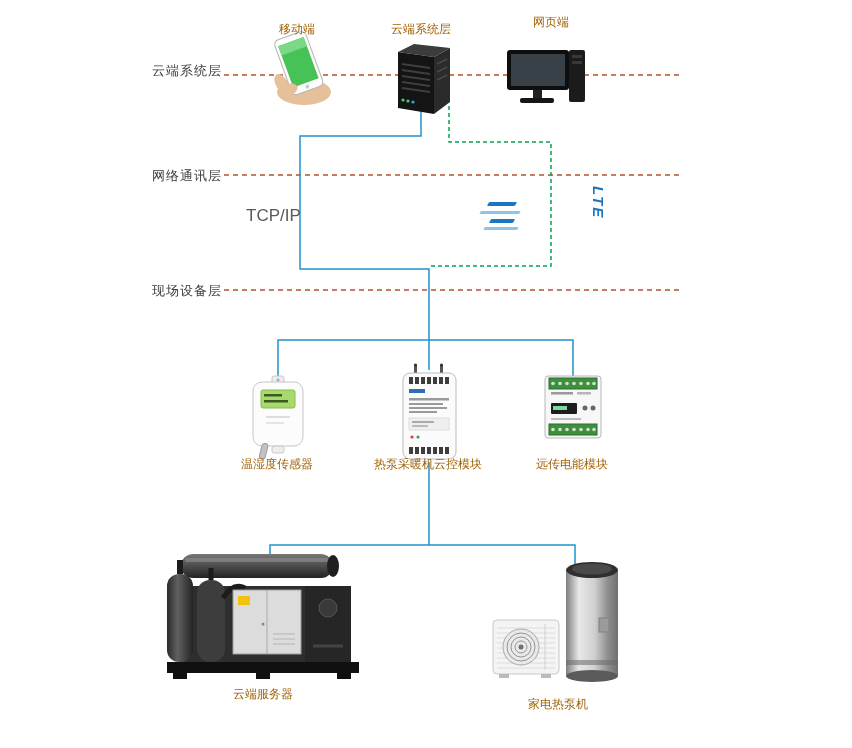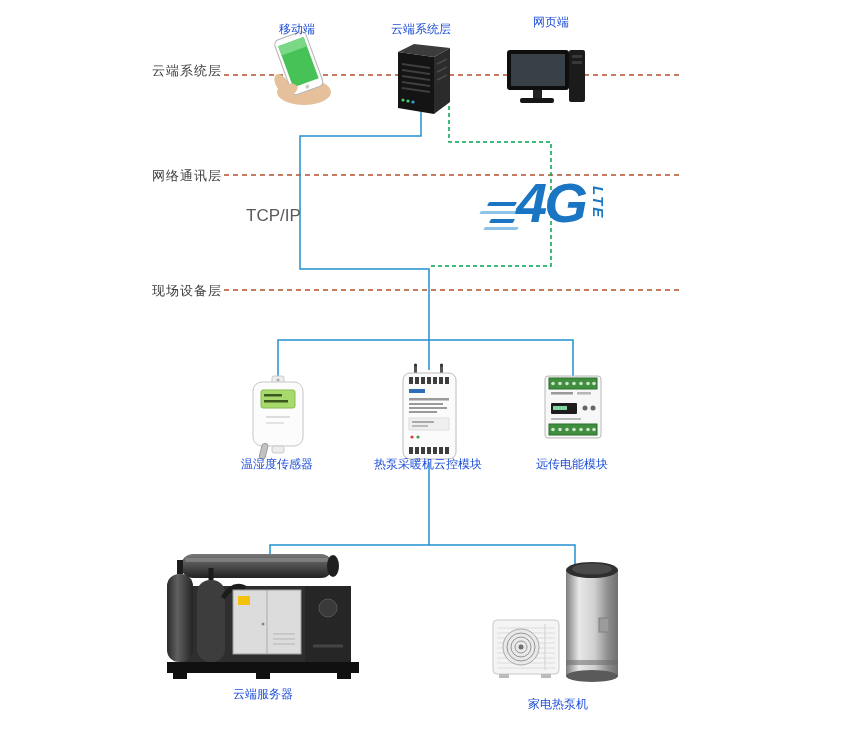--- a/index.html
+++ b/index.html
@@ -8,21 +8,21 @@
     font-family:"Liberation Sans","DejaVu Sans",sans-serif; overflow:hidden;
   }
   .abs { position:absolute; }
   .wires { left:0; top:0; z-index:1; pointer-events:none; }
   .device { z-index:2; }
   .layer-label {
     position:absolute; z-index:3; font-size:13px; color:#3d3d3d;
     letter-spacing:1px; white-space:nowrap;
   }
   .node-label {
-    position:absolute; z-index:3; font-size:12px; color:#1d4ed8;
+    position:absolute; z-index:3; font-size:12px; color:#a16207;
     transform:translateX(-50%); white-space:nowrap;
   }
   .tcpip-label {
     position:absolute; z-index:3; font-size:17px; color:#5a5a5a; white-space:nowrap;
   }
   .lte-logo { position:absolute; left:486px; top:184px; width:136px; height:66px; z-index:2; color:#1a76c2; }
   .lte-main {
     position:absolute; left:30px; top:-12px; font-size:56px; font-weight:bold;
     font-style:italic; letter-spacing:-3px; line-height:1.1;
   }
@@ -106,21 +106,20 @@
     <rect x="15" y="52" width="34" height="5" rx="2" fill="#161616"></rect>
   </svg>
 
   <div class="tcpip-label" style="left:246px; top:206px">TCP/IP</div>
 
   <div class="lte-logo">
     <span class="speed-bar" style="left:2px; top:18px; width:28px"></span>
     <span class="speed-bar light" style="left:-6px; top:27px; width:40px"></span>
     <span class="speed-bar" style="left:4px; top:35px; width:24px"></span>
     <span class="speed-bar light" style="left:-2px; top:43px; width:34px"></span>
-    <span class="lte-main">4G</span>
     <span class="lte-sub">LTE</span>
   </div>
 
   <svg class="abs device" style="left:246px; top:374px" width="64" height="92">
     <rect x="26" y="2" width="12" height="8" rx="2" fill="#ededed" stroke="#c9c9c9"></rect>
     <circle cx="32" cy="6" r="1.5" fill="#aaaaaa"></circle>
     <rect x="7" y="8" width="50" height="64" rx="9" fill="#fcfcfc" stroke="#c6c6c6"></rect>
     <rect x="15" y="16" width="34" height="18" rx="2" fill="#a8d96c" stroke="#8abb51"></rect>
     <rect x="18" y="20" width="18" height="2.5" fill="#3c5a1e"></rect>
     <rect x="18" y="26" width="24" height="2.5" fill="#3c5a1e"></rect>

